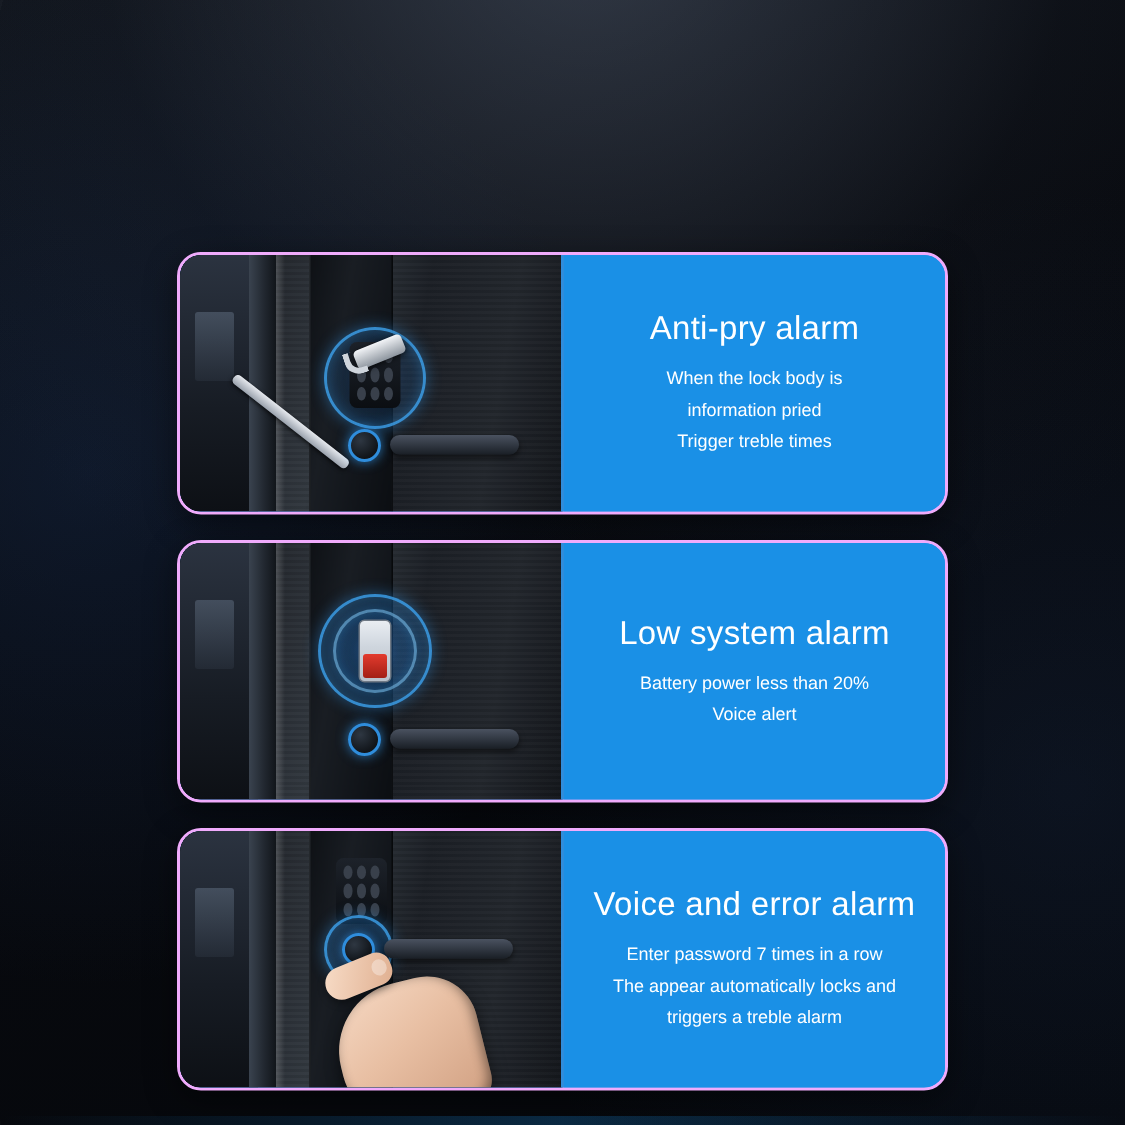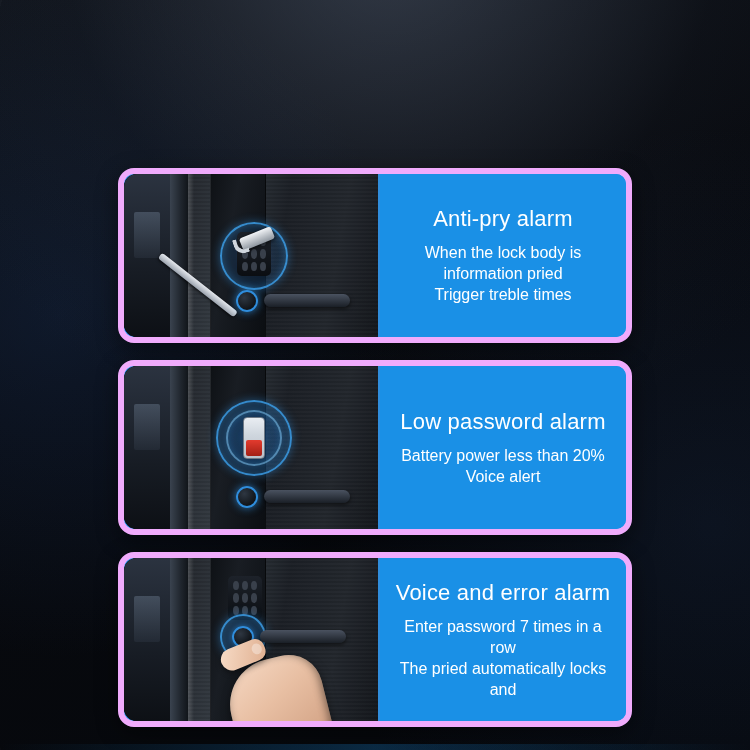--- a/index.html
+++ b/index.html
@@ -58,21 +58,21 @@
     font-size: 13.5px;
     line-height: 23px;
     text-align: center;
   }
 
   
   .cards { margin-top: 28px; padding: 0 118px; display: flex; flex-direction: column; gap: 17px; }
   .card {
     position: relative;
     height: 175px;
-    border: 6px solid #f0abfc;
+    border: 2px solid #f0abfc;
     border-radius: 16px;
     display: flex;
     overflow: hidden;
     background: #1a90e6;
     box-shadow: 0 6px 22px rgba(0,0,0,.45);
   }
   .card .photo {
     width: 256px;
     flex: 0 0 256px;
     position: relative;
@@ -84,21 +84,21 @@
   .card .info {
     flex: 1;
     background: #1a90e6;
     color: #fff;
     display: flex; flex-direction: column;
     align-items: center; justify-content: center;
     text-align: center;
     padding: 6px 10px;
   }
   .info h3 { font-size: 22px; font-weight: normal; margin-bottom: 10px; letter-spacing: .2px; }
-  .info p { font-size: 16px; line-height: 21px; }
+  .info p { font-size: 12px; line-height: 21px; }
 
   
   .scene { position: absolute; inset: 0; }
   .scene .wall {
     position: absolute; inset: 0;
     background: linear-gradient(100deg,#0a0c10 0%, #15181e 30%, #1b1f26 55%, #0e1116 100%);
   }
   .scene .room {
     position: absolute; left: 0; top: 0; width: 52px; height: 100%;
     background: linear-gradient(180deg,#2b3340 0%, #171c24 60%, #0d1015 100%);
@@ -293,21 +293,21 @@
           <div class="ring inner" style="left:102px; top:44px; width:56px; height:56px;"></div>
           <div class="battery" style="left:119px; top:51px;">
             <div class="level"></div>
           </div>
 
           <div class="knob" style="left:112px; top:120px;"></div>
           <div class="handle" style="left:140px; top:124px;"></div>
         </div>
       </div>
       <div class="info">
-        <h3>Low password alarm</h3>
+        <h3>Low system alarm</h3>
         <p>Battery power less than 20%</p>
         <p>Voice alert</p>
       </div>
     </div>
 
     <div class="card">
       <div class="photo">
         <div class="scene">
           <div class="wall"></div>
           <div class="room"></div>
@@ -332,20 +332,21 @@
           <div class="knob" style="left:108px; top:68px;"></div>
           <div class="handle" style="left:136px; top:72px;"></div>
 
           <div class="hand" style="left:106px; top:100px;"></div>
           <div class="finger" style="left:96px; top:86px;"></div>
         </div>
       </div>
       <div class="info">
         <h3>Voice and error alarm</h3>
         <p>Enter password 7 times in a row</p>
-        <p>The pried automatically locks and</p>
+        <p>The appear automatically locks and</p>
+        <p>triggers a treble alarm</p>
       </div>
     </div>
 
   </div>
 
   <div class="footer-line"></div>
 </div>
 
 </body></html>

